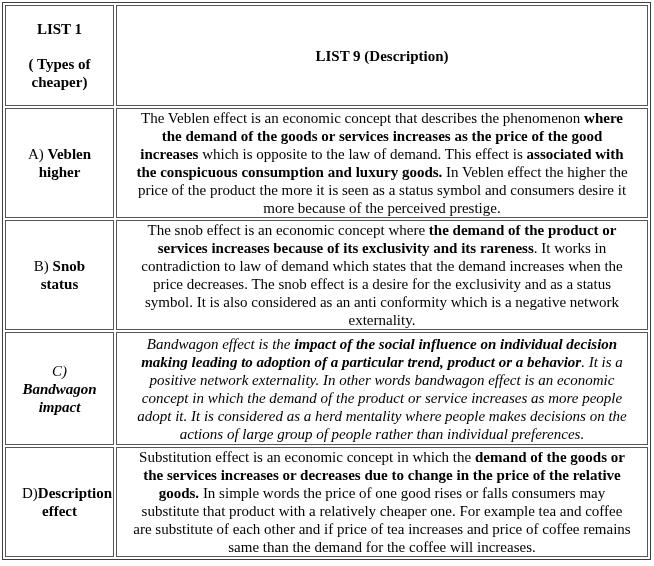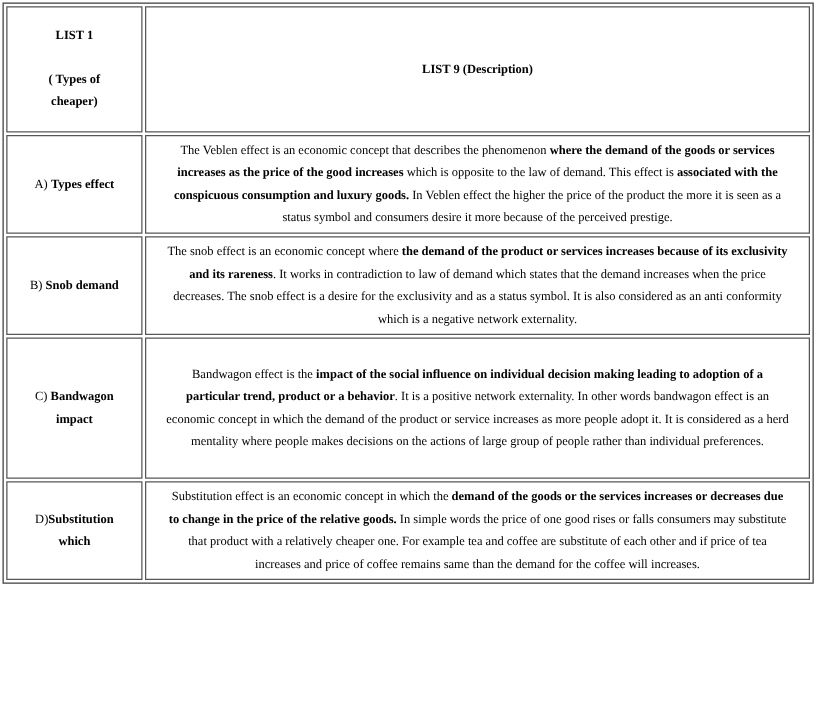--- a/index.html
+++ b/index.html
@@ -22,28 +22,28 @@
     border-spacing: 2px;
     border: 1px solid #3d3d3d;
     background: #ffffff;
   }
   td {
     border: 1px solid #565656;
     box-sizing: border-box;
     text-align: center;
     vertical-align: middle;
     padding: 0 16px;
-    font-size: 10px;
+    font-size: 15px;
     line-height: 18px;
     overflow: hidden;
   }
   .col-label { width: 109px; }
   tr.row-header td { height: 101px; }
   tr.row-data td { height: 79px; }
-  tr.row-data.tall td { height: 113px; }
+  tr.row-data.tall td { height: 113px; font-style: italic; }
   .header-cell { font-weight: bold; }
   .header-list1-title { margin-bottom: 17px; }
   b { font-weight: bold; }
 </style>
 </head>
 <body>
 
 <div class="page">
   <table class="effects-table">
     <colgroup>
@@ -53,33 +53,33 @@
     <tbody>
       <tr class="row-header">
         <td class="header-cell">
           <div class="header-list1-title">LIST 1</div>
           <div class="header-list1-subtitle">( Types of cheaper)</div>
         </td>
         <td class="header-cell">LIST 9 (Description)</td>
       </tr>
 
       <tr class="row-data">
-        <td><span>A) </span><b>Types effect</b></td>
+        <td><span>A) </span><b>Veblen higher</b></td>
         <td><span>The Veblen effect is an economic concept that describes the phenomenon </span><b>where the demand of the goods or services increases as the price of the good increases</b><span> which is opposite to the law of demand. This effect is </span><b>associated with the conspicuous consumption and luxury goods.</b><span> In Veblen effect the higher the price of the product the more it is seen as a status symbol and consumers desire it more because of the perceived prestige.</span></td>
       </tr>
 
       <tr class="row-data">
-        <td><span>B) </span><b>Snob demand</b></td>
+        <td><span>B) </span><b>Snob status</b></td>
         <td><span>The snob effect is an economic concept where </span><b>the demand of the product or services increases because of its exclusivity and its rareness</b><span>. It works in contradiction to law of demand which states that the demand increases when the price decreases. The snob effect is a desire for the exclusivity and as a status symbol. It is also considered as an anti conformity which is a negative network externality.</span></td>
       </tr>
 
       <tr class="row-data tall">
         <td><span>C) </span><b>Bandwagon impact</b></td>
         <td><span>Bandwagon effect is the </span><b>impact of the social influence on individual decision making leading to adoption of a particular trend, product or a behavior</b><span>. It is a positive network externality. In other words bandwagon effect is an economic concept in which the demand of the product or service increases as more people adopt it. It is considered as a herd mentality where people makes decisions on the actions of large group of people rather than individual preferences.</span></td>
       </tr>
 
       <tr class="row-data">
-        <td><span>D)</span><b>Substitution which</b></td>
+        <td><span>D)</span><b>Description effect</b></td>
         <td><span>Substitution effect is an economic concept in which the </span><b>demand of the goods or the services increases or decreases due to change in the price of the relative goods.</b><span> In simple words the price of one good rises or falls consumers may substitute that product with a relatively cheaper one. For example tea and coffee are substitute of each other and if price of tea increases and price of coffee remains same than the demand for the coffee will increases.</span></td>
       </tr>
     </tbody>
   </table>
 </div>
 
 </body></html>

